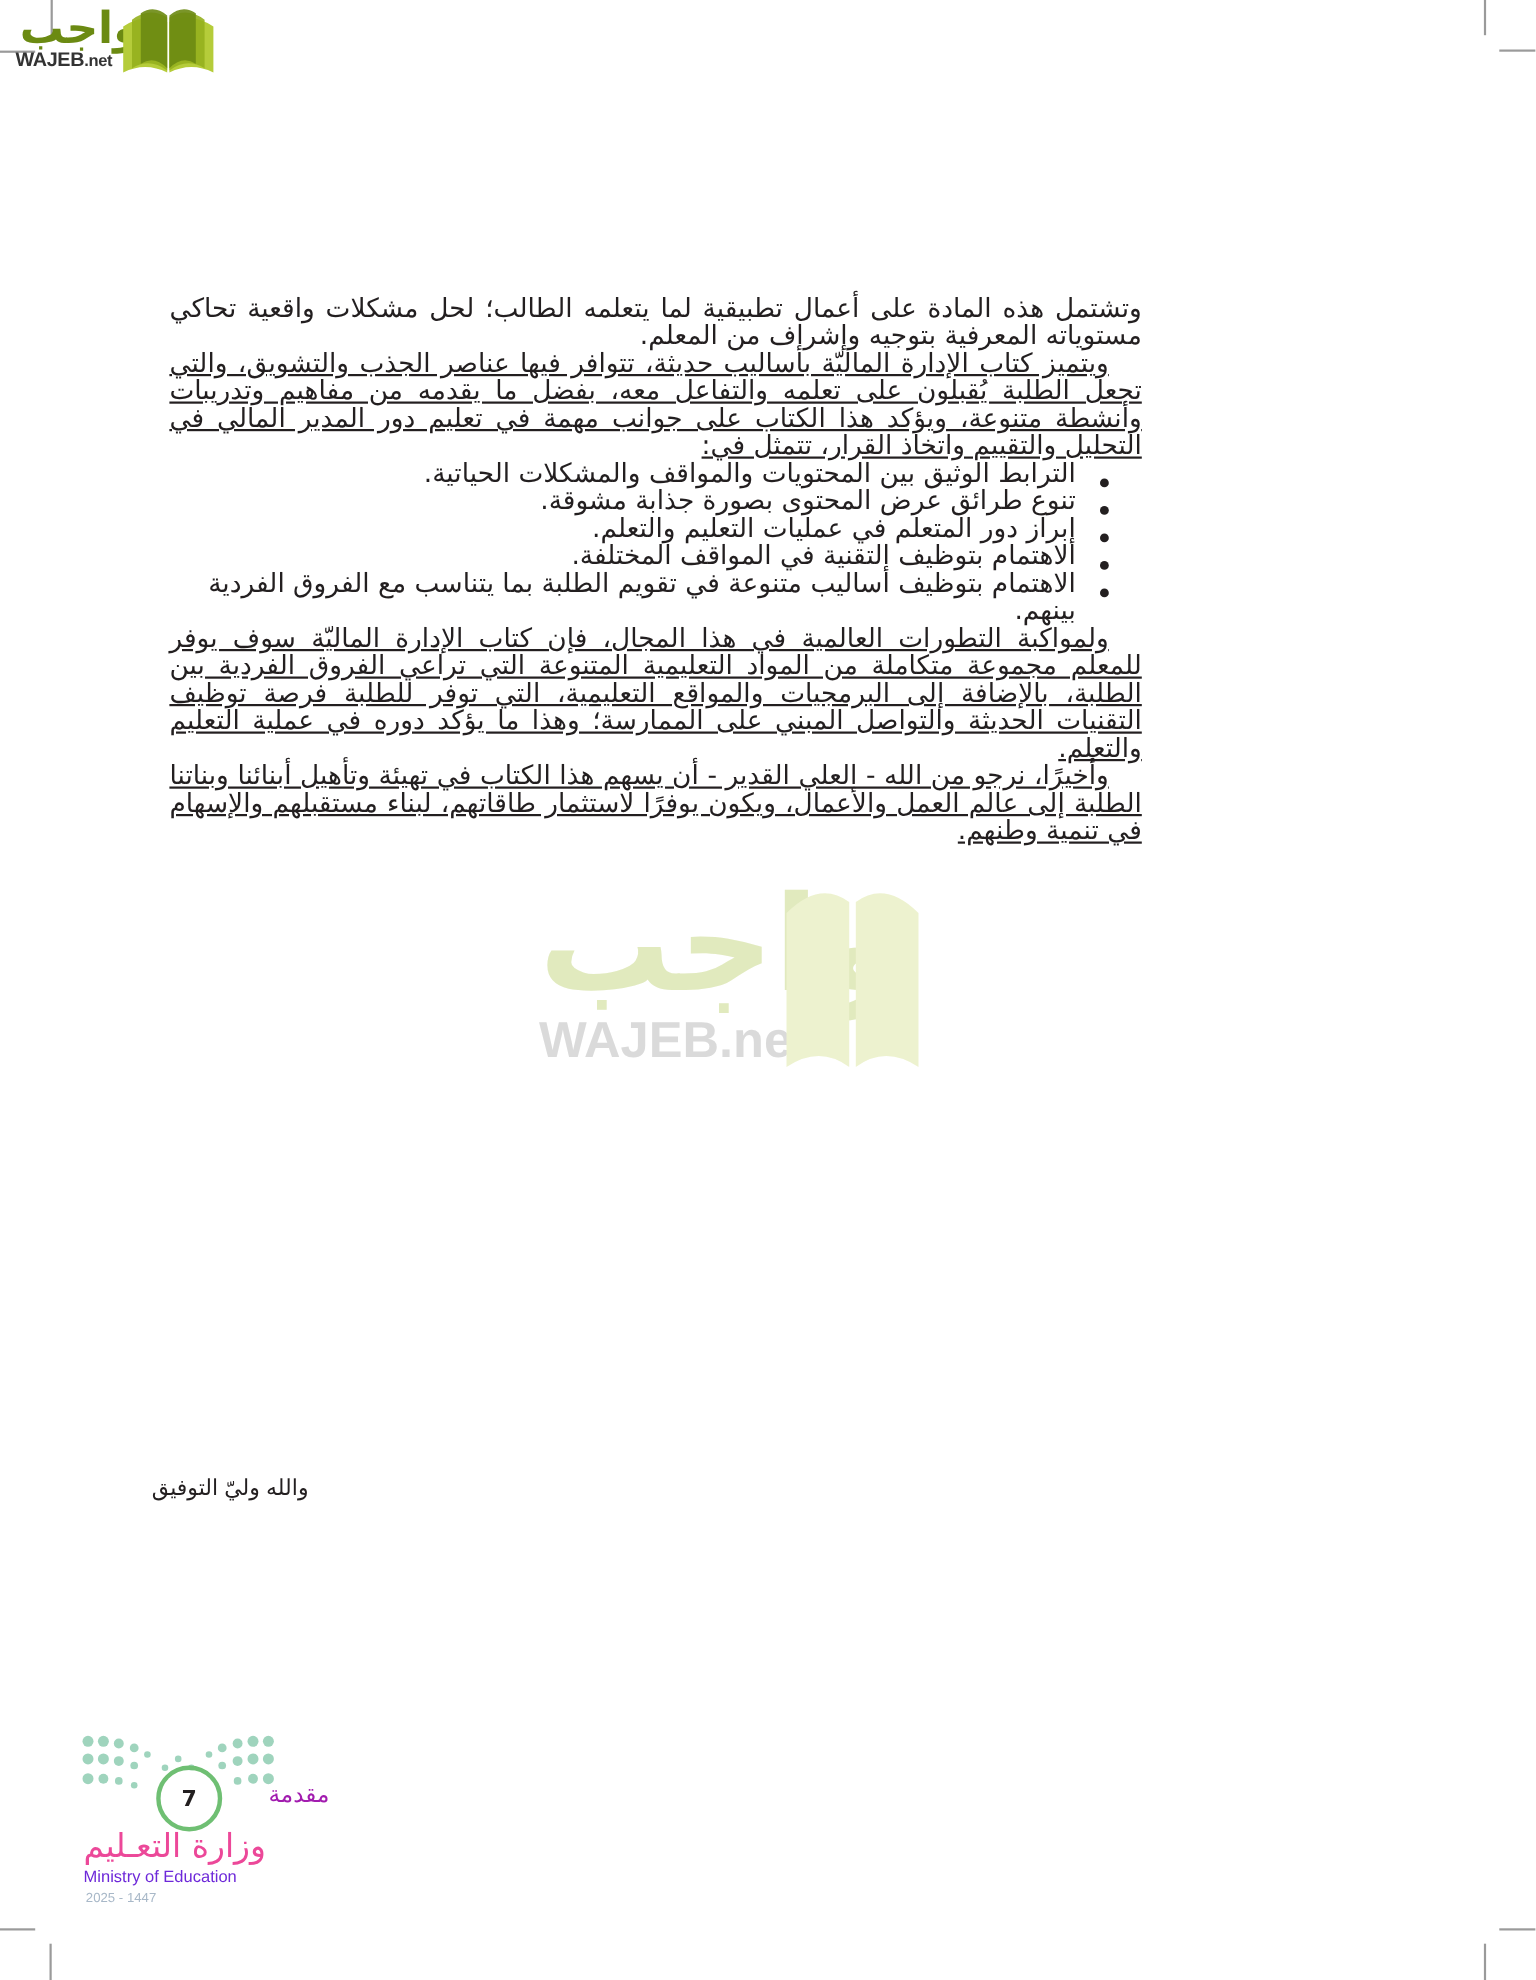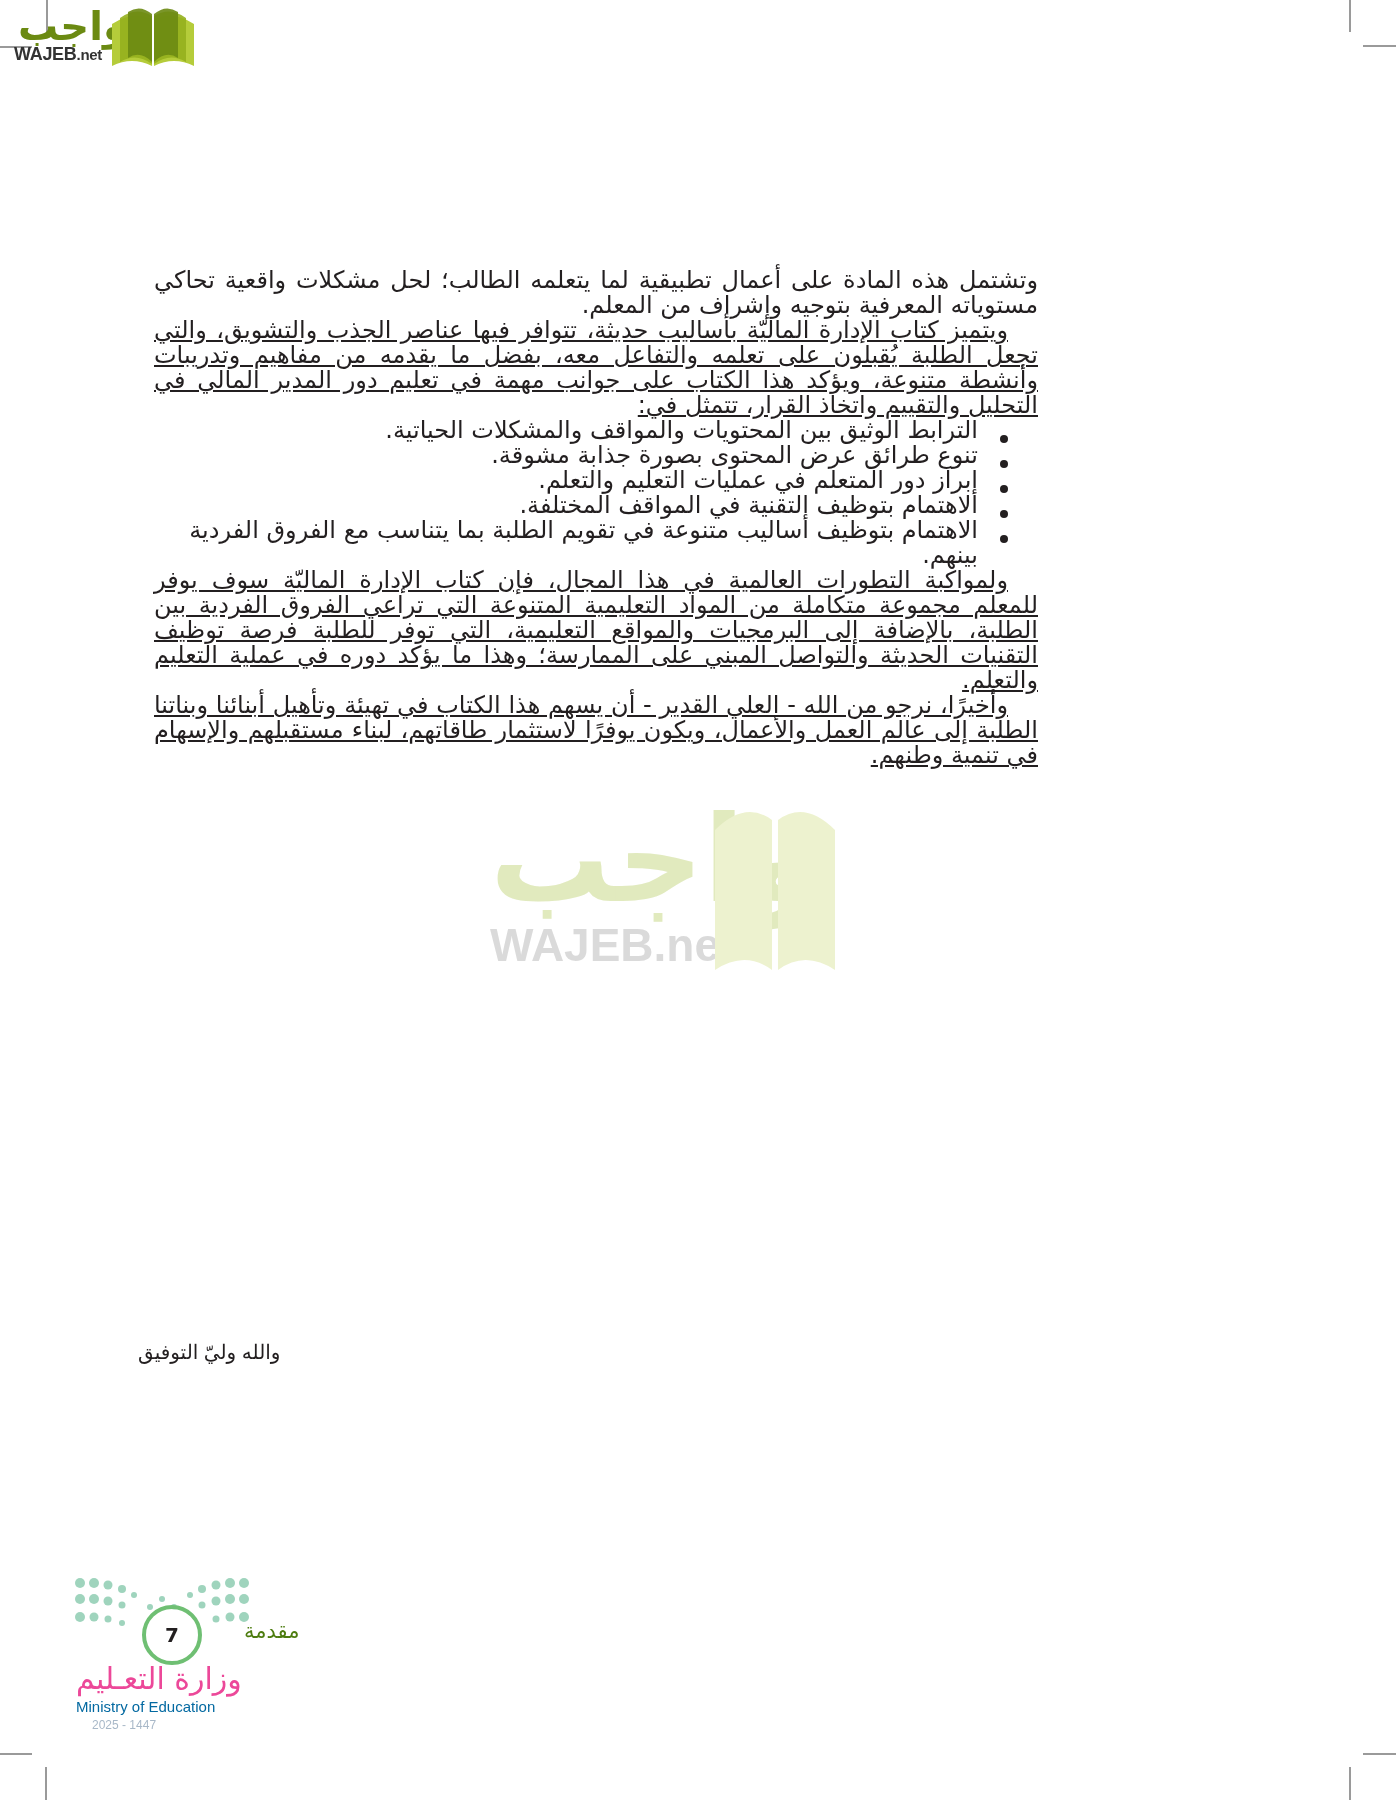--- a/index.html
+++ b/index.html
@@ -30,24 +30,24 @@
     .bullets { list-style: none; margin: 0; padding: 0 0 0 0; }
     .bullets li { position: relative; padding-right: 60px; text-align: right; }
     .bullets li .dot { position: absolute; right: 30px; top: 17px; width: 8px; height: 8px; border-radius: 50%; background: #231f20; }
 
     .closing { position: absolute; left: 138px; top: 1340px; font-size: 20px; direction: rtl; font-family: Liberation Sans, sans-serif; }
 
     
     .footer-logo { position: absolute; left: 72px; top: 1575px; width: 260px; height: 160px; }
     .dots { position: absolute; left: 0; top: 0; width: 180px; height: 70px; }
     .page-circle { position: absolute; left: 70px; top: 30px; width: 60px; height: 60px; border: 4px solid #6fbf73; border-radius: 50%; background: rgba(255,255,255,0.7); display: flex; align-items: center; justify-content: center; font-size: 20px; font-weight: bold; color: #231f20; box-sizing: border-box; }
-    .section-label { position: absolute; left: 172px; top: 44px; font-size: 21px; direction: rtl; color: #4d7c0f; }
+    .section-label { position: absolute; left: 172px; top: 44px; font-size: 21px; direction: rtl; color: #a21caf; }
     .ministry-ar { position: absolute; left: 4px; top: 86px; font-size: 30px; color: #ec4899; direction: rtl; letter-spacing: 2px; }
-    .ministry-en { position: absolute; left: 4px; top: 123px; font-size: 15px; color: #0369a1; font-family: "Liberation Sans", sans-serif; }
-    .ministry-year { position: absolute; left: 20px; top: 143px; font-size: 12px; color: #a8b8c8; font-family: "Liberation Sans", sans-serif; }
+    .ministry-en { position: absolute; left: 4px; top: 123px; font-size: 15px; color: #6d28d9; font-family: "Liberation Sans", sans-serif; }
+    .ministry-year { position: absolute; left: 6px; top: 143px; font-size: 12px; color: #a8b8c8; font-family: "Liberation Sans", sans-serif; }
   </style>
 </head>
 <body>
 
 <div class="crop v" style="left:46px; top:0; height:32px;"></div>
 <div class="crop h" style="left:0; top:46px; width:32px;"></div>
 <div class="crop v" style="left:1349px; top:0; height:32px;"></div>
 <div class="crop h" style="left:1363px; top:45px; width:33px;"></div>
 <div class="crop v" style="left:45px; top:1767px; height:33px;"></div>
 <div class="crop h" style="left:0; top:1753px; width:32px;"></div>

